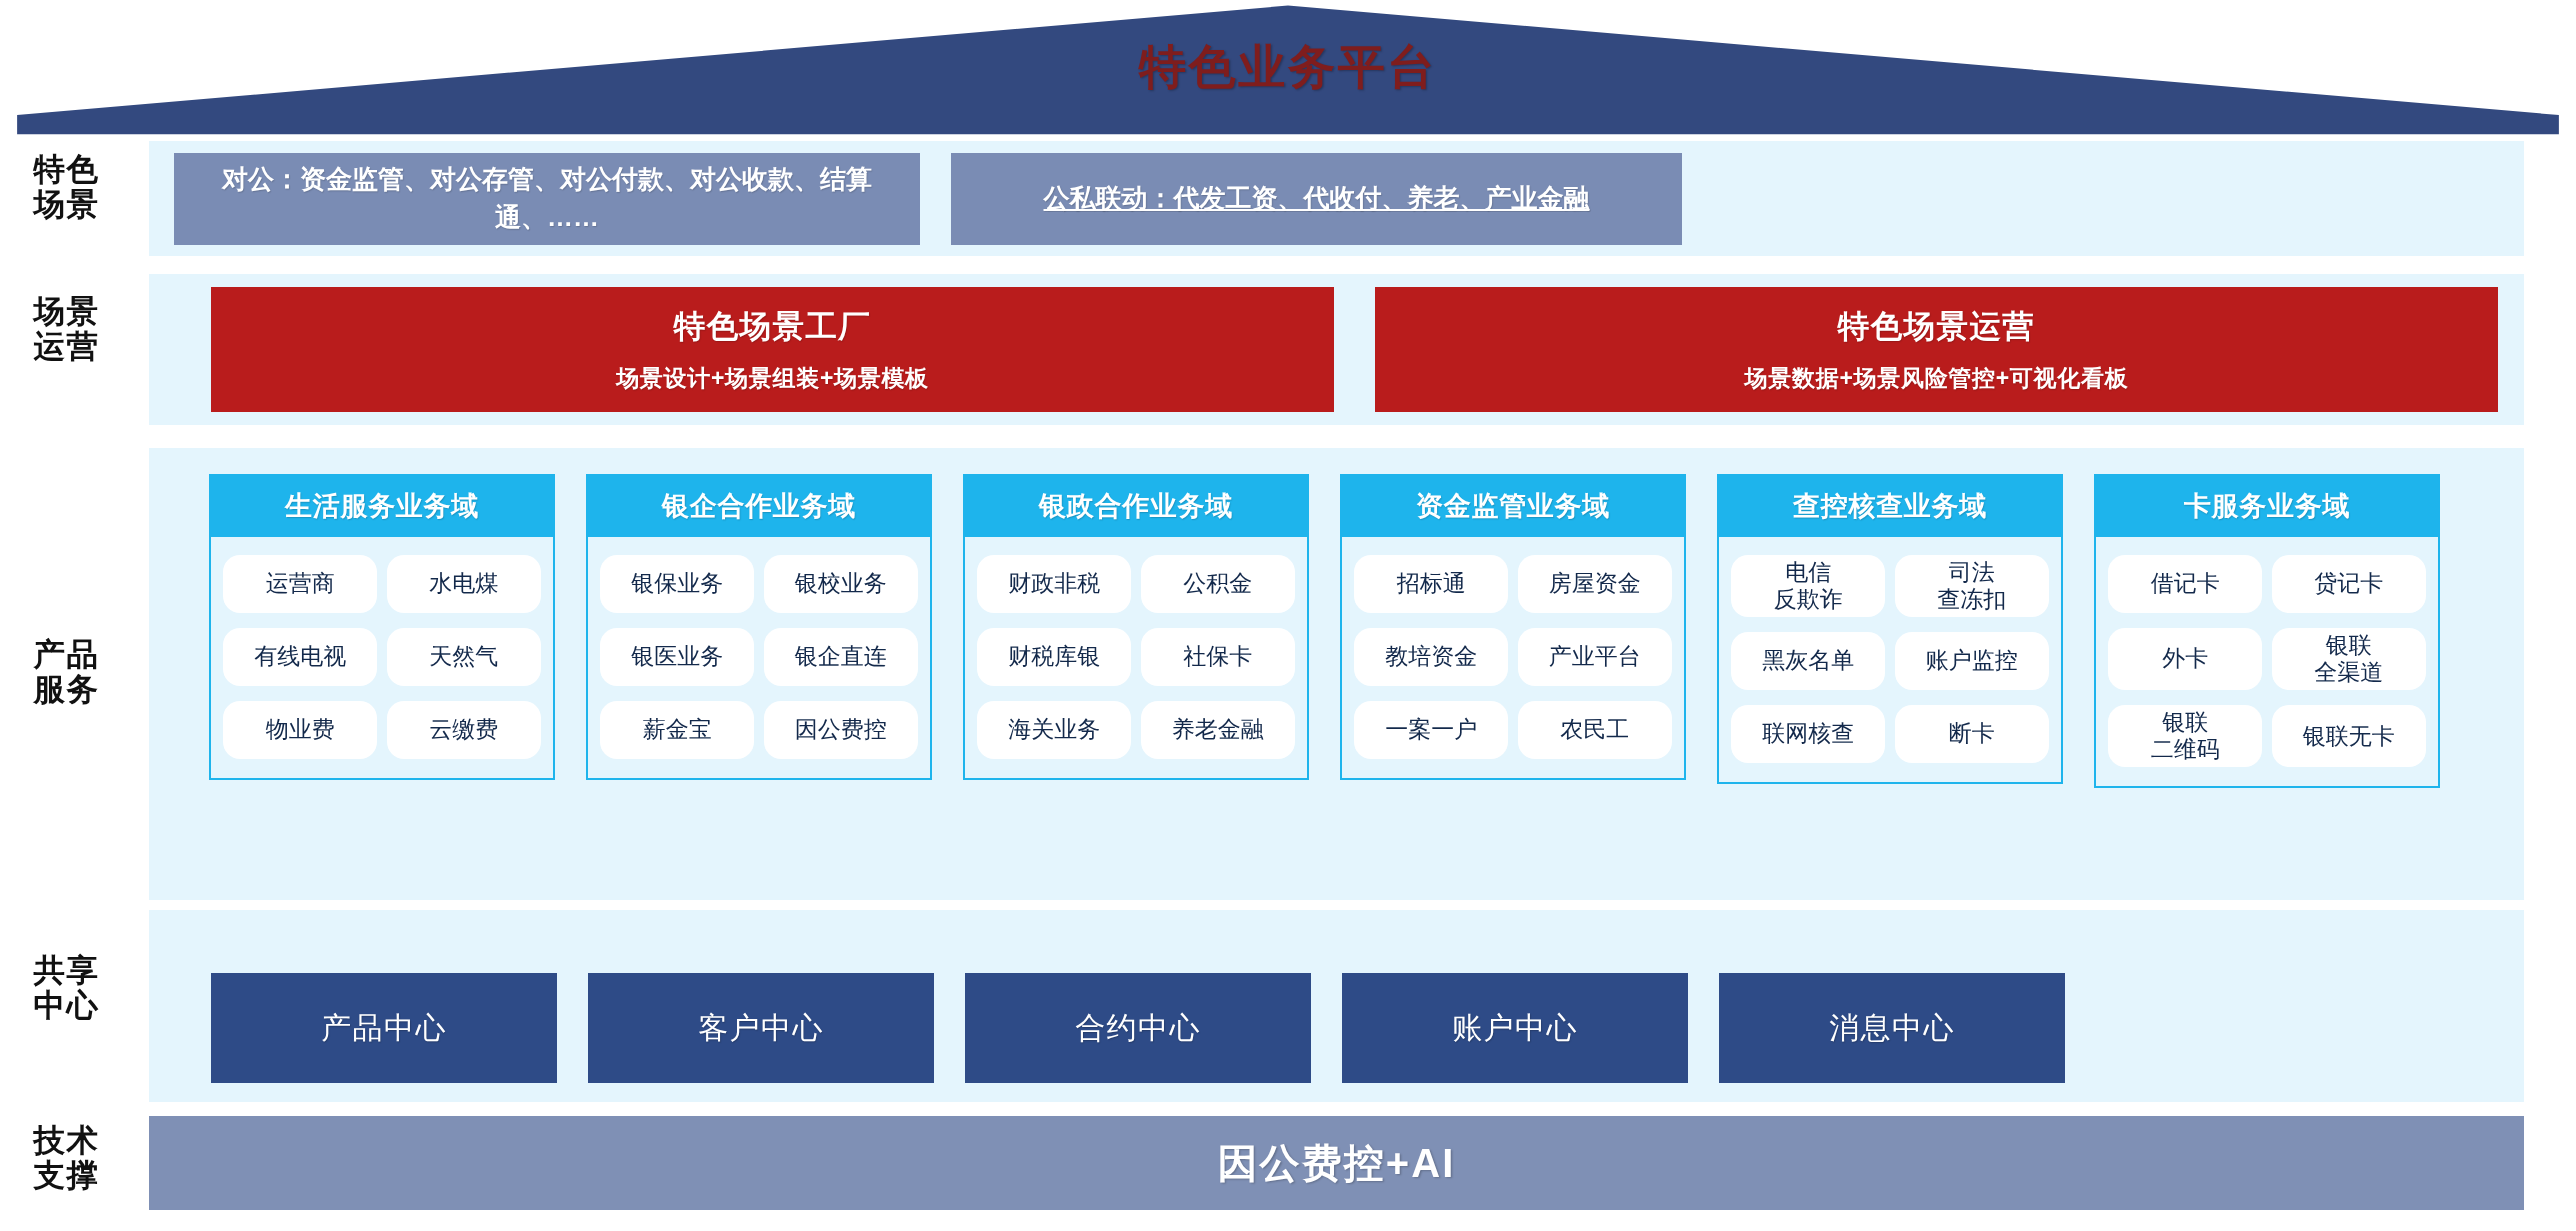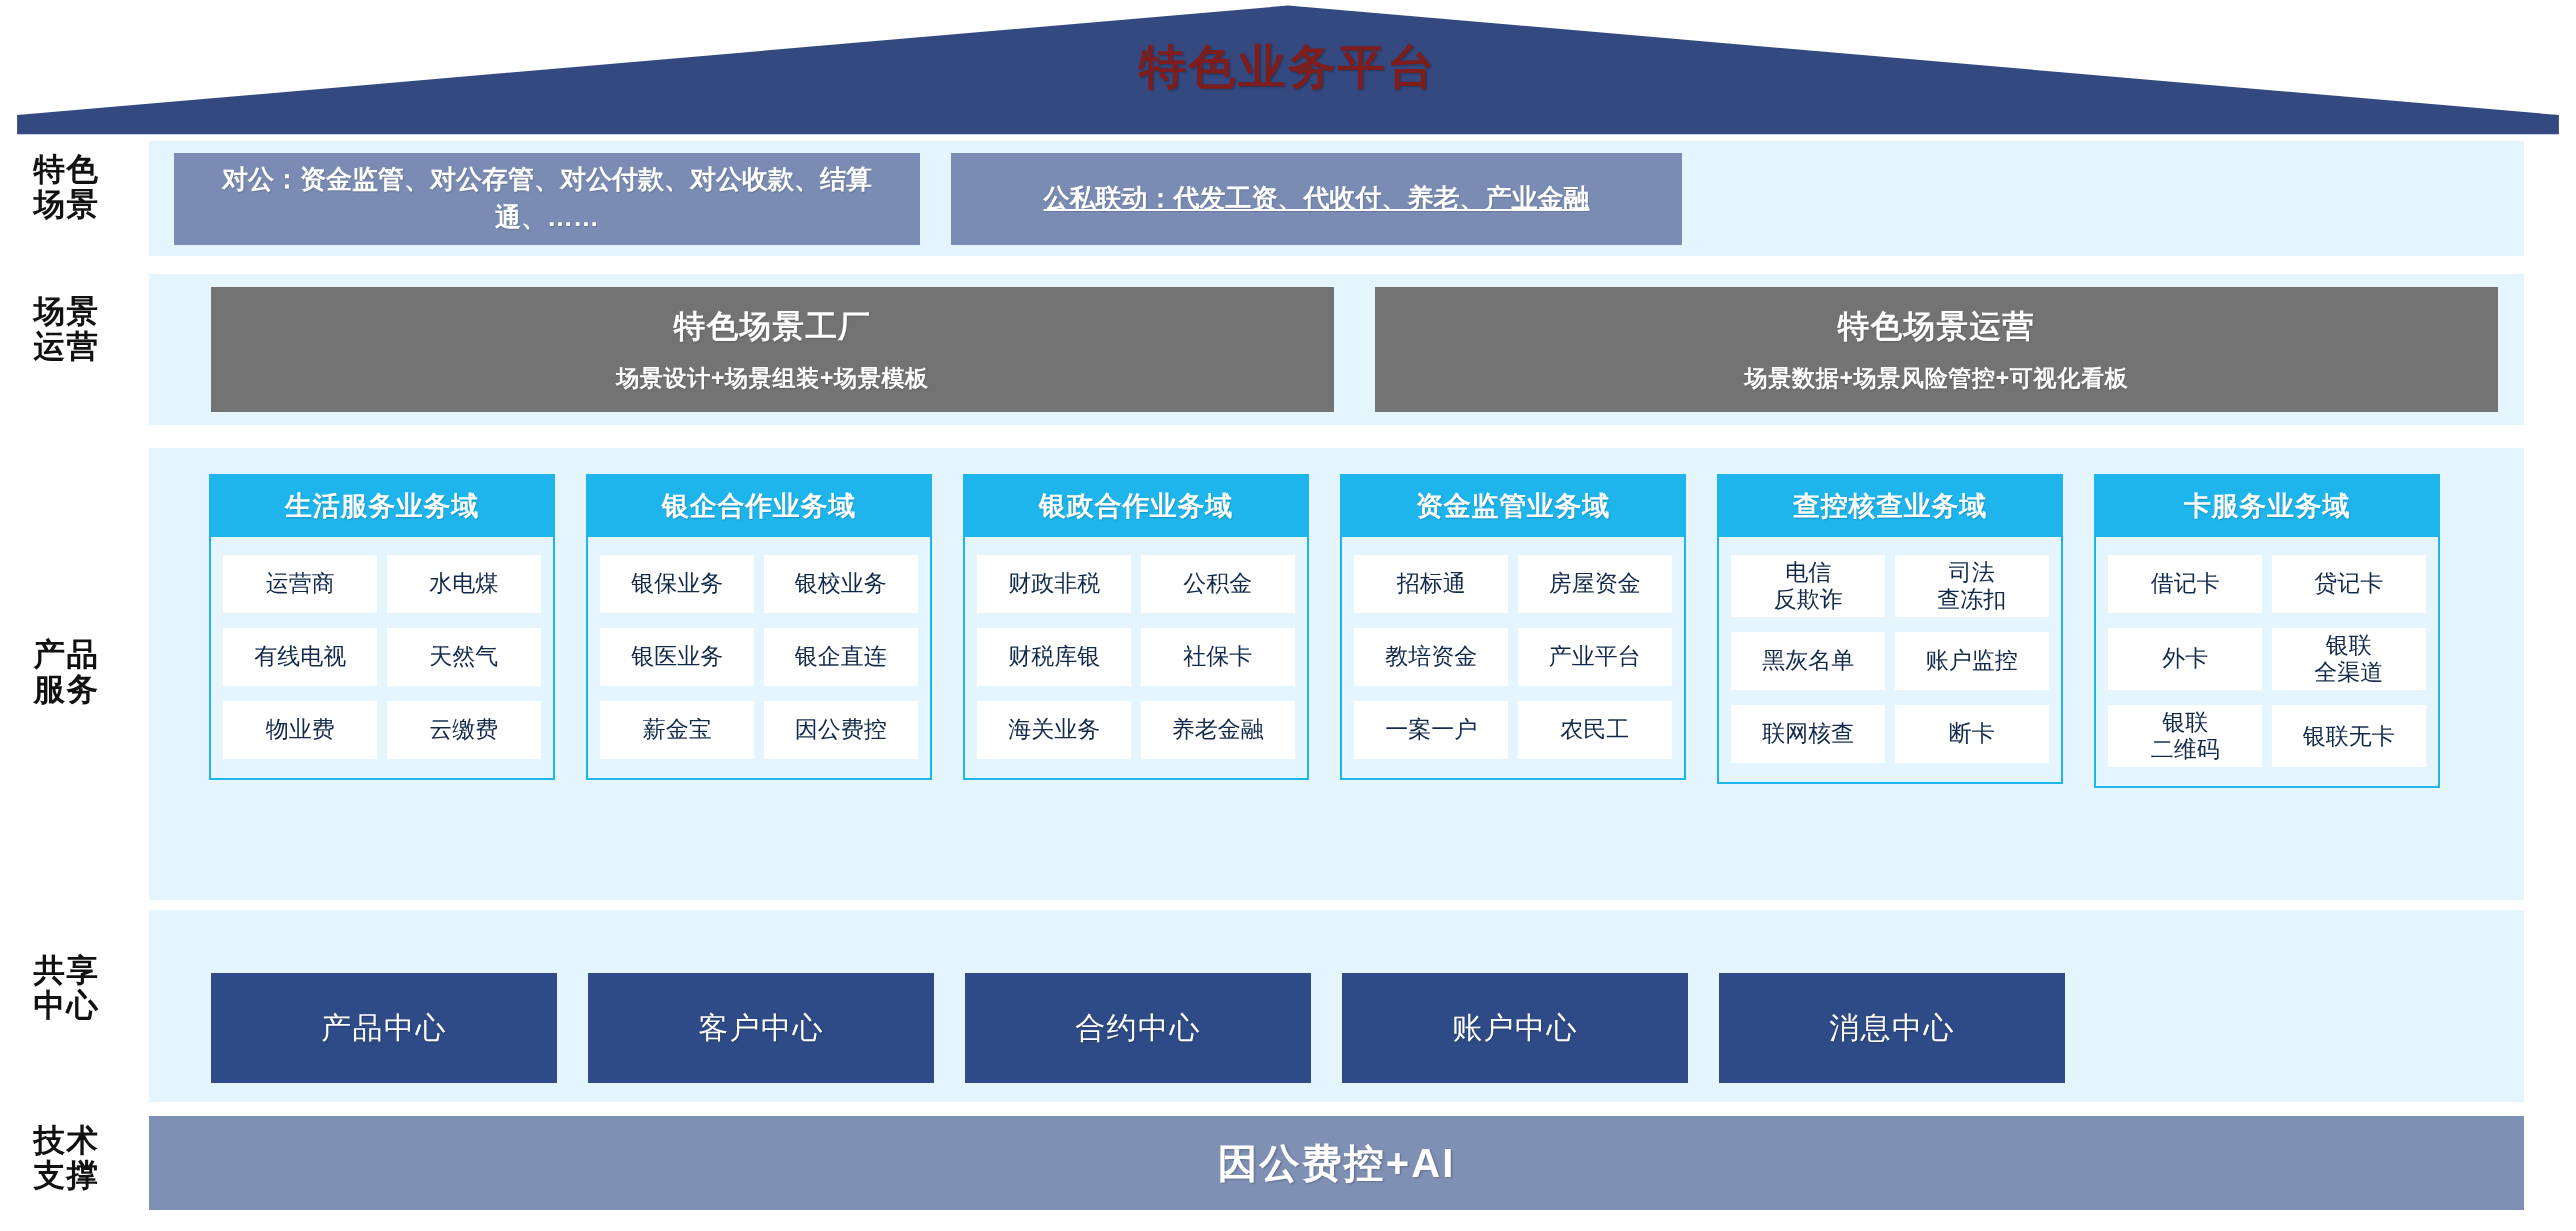--- a/index.html
+++ b/index.html
@@ -84,21 +84,21 @@
   #row-ops-panel { left: 149px; top: 274px; width: 2375px; height: 151px; }
   #row-ops-inner {
     position: absolute;
     left: 149px; top: 274px;
     width: 2375px; height: 151px;
     display: flex;
     align-items: center;
     box-sizing: border-box;
   }
   .ops-box {
-    background: #737373;
+    background: #b91c1c;
     color: #ffffff;
     height: 125px;
     display: flex;
     flex-direction: column;
     align-items: center;
     justify-content: center;
     text-align: center;
     box-sizing: border-box;
     text-shadow: 0.7px 0.7px 1.4px rgba(0,0,0,0.18);
   }
@@ -149,20 +149,21 @@
     font-size: 23px;
     line-height: 1.18;
     min-height: 58px;
     display: flex;
     align-items: center;
     justify-content: center;
     text-align: center;
     padding: 4.1px 2.7px;
     box-sizing: border-box;
     white-space: pre-line;
+    border-radius: 17px;
   }
 
   
   #row-share-panel { left: 149px; top: 910px; width: 2375px; height: 192px; }
   #row-share-inner {
     position: absolute;
     left: 149px; top: 910px;
     width: 2375px; height: 236px;
     display: flex;
     align-items: center;

